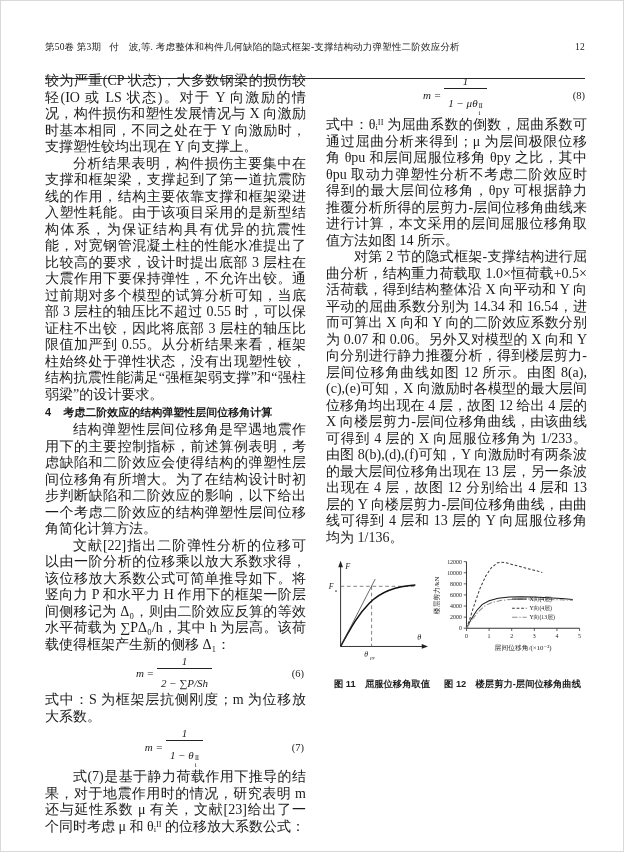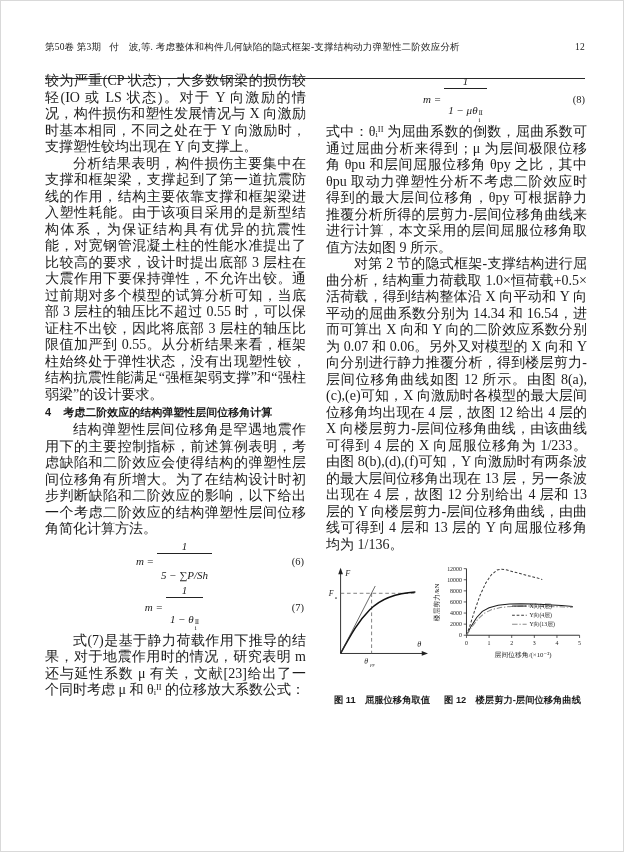--- a/index.html
+++ b/index.html
@@ -14,27 +14,27 @@
   .col{width:261px;}
   .p{font-size:14px;line-height:16.5px;text-align:justify;margin:0;}
   .ind{text-indent:2em;}
   .sec{display:flex;gap:12px;font-family:"Liberation Sans","DejaVu Sans",sans-serif;
        font-weight:bold;font-size:11px;line-height:17px;margin:1px 0;}
   .eq{position:relative;display:flex;justify-content:center;align-items:center;
       min-height:22px;margin:2px 0;font-size:11px;}
   .eq .math{font-style:italic;display:inline-flex;align-items:center;}
   .eq-label{position:absolute;right:2px;top:50%;transform:translateY(-50%);font-size:10.5px;}
   .frac{display:inline-flex;flex-direction:column;align-items:center;margin:0 3px;line-height:13px;}
-  .frac .den{border-top:1px solid #222;padding:15px 4px 0;}
+  .frac .den{border-top:1px solid #222;padding:8px 4px 0;}
   .frac .num{padding:0 4px;}
   .stack{display:inline-flex;flex-direction:column;align-items:flex-start;font-size:6.5px;
          line-height:6.5px;font-style:normal;margin-left:1px;transform:translateY(1px);}
   .figure{margin:4px 0 3px;}
   .fig-row{display:flex;align-items:flex-end;gap:2px;}
-  .cap-row{display:flex;margin-top:17px;}
+  .cap-row{display:flex;margin-top:8px;}
   .cap{font-family:"Liberation Sans","DejaVu Sans",sans-serif;font-weight:bold;
        font-size:9.3px;line-height:13px;text-align:center;}
   .cap.c11{width:112px;}
   .cap.c12{flex:1;}
   svg text{font-family:"Liberation Serif","DejaVu Serif",serif;fill:#1b1b1b;}
 </style>
 </head>
 <body>
 
 <div class="page">
@@ -48,33 +48,35 @@
   <div class="cols">
 
     <div class="col">
       <p class="p">较为严重(CP 状态)，大多数钢梁的损伤较轻(IO 或 LS 状态)。对于 Y 向激励的情况，构件损伤和塑性发展情况与 X 向激励时基本相同，不同之处在于 Y 向激励时，支撑塑性铰均出现在 Y 向支撑上。</p>
       <p class="p ind">分析结果表明，构件损伤主要集中在支撑和框架梁，支撑起到了第一道抗震防线的作用，结构主要依靠支撑和框架梁进入塑性耗能。由于该项目采用的是新型结构体系，为保证结构具有优异的抗震性能，对宽钢管混凝土柱的性能水准提出了比较高的要求，设计时提出底部 3 层柱在大震作用下要保持弹性，不允许出铰。通过前期对多个模型的试算分析可知，当底部 3 层柱的轴压比不超过 0.55 时，可以保证柱不出铰，因此将底部 3 层柱的轴压比限值加严到 0.55。从分析结果来看，框架柱始终处于弹性状态，没有出现塑性铰，结构抗震性能满足“强框架弱支撑”和“强柱弱梁”的设计要求。</p>
       <div class="sec">
         <span>4</span>
         <span>考虑二阶效应的结构弹塑性层间位移角计算</span>
       </div>
       <p class="p ind">结构弹塑性层间位移角是罕遇地震作用下的主要控制指标，前述算例表明，考虑缺陷和二阶效应会使得结构的弹塑性层间位移角有所增大。为了在结构设计时初步判断缺陷和二阶效应的影响，以下给出一个考虑二阶效应的结构弹塑性层间位移角简化计算方法。</p>
+      <p class="p ind">文献[22]指出二阶弹性分析的位移可以由一阶分析的位移乘以放大系数求得，该位移放大系数公式可简单推导如下。将竖向力 P 和水平力 H 作用下的框架一阶层间侧移记为 Δ₀，则由二阶效应反算的等效水平荷载为 ∑PΔ₀/h，其中 h 为层高。该荷载使得框架产生新的侧移 Δ₁：</p>
 
 
       <div class="eq">
         <span class="math">
           <span>m =</span>
           <span class="frac">
             <span class="num">1</span>
-            <span class="den">5 − ∑P/Sh</span>
+            <span class="den">2 − ∑P/Sh</span>
           </span>
         </span>
         <span class="eq-label">(6)</span>
       </div>
 
+      <p class="p">式中：S 为框架层抗侧刚度；m 为位移放大系数。</p>
 
       <div class="eq">
         <span class="math">
           <span>m =</span>
           <span class="frac">
             <span class="num">1</span>
             <span class="den">
               <span>1 − </span><span>θ</span><span class="stack">
                   <span>Ⅱ</span>
                   <span>i</span>
@@ -99,21 +101,21 @@
               <span>1 − μ</span><span>θ</span><span class="stack">
                   <span>Ⅱ</span>
                   <span>i</span>
                 </span>
             </span>
           </span>
         </span>
         <span class="eq-label">(8)</span>
       </div>
 
-      <p class="p">式中：θᵢᴵᴵ 为屈曲系数的倒数，屈曲系数可通过屈曲分析来得到；μ 为层间极限位移角 θpu 和层间屈服位移角 θpy 之比，其中 θpu 取动力弹塑性分析不考虑二阶效应时得到的最大层间位移角，θpy 可根据静力推覆分析所得的层剪力-层间位移角曲线来进行计算，本文采用的层间屈服位移角取值方法如图 9 所示。</p>
+      <p class="p">式中：θᵢᴵᴵ 为屈曲系数的倒数，屈曲系数可通过屈曲分析来得到；μ 为层间极限位移角 θpu 和层间屈服位移角 θpy 之比，其中 θpu 取动力弹塑性分析不考虑二阶效应时得到的最大层间位移角，θpy 可根据静力推覆分析所得的层剪力-层间位移角曲线来进行计算，本文采用的层间屈服位移角取值方法如图 14 所示。</p>
       <p class="p ind">对第 2 节的隐式框架-支撑结构进行屈曲分析，结构重力荷载取 1.0×恒荷载+0.5×活荷载，得到结构整体沿 X 向平动和 Y 向平动的屈曲系数分别为 14.34 和 16.54，进而可算出 X 向和 Y 向的二阶效应系数分别为 0.07 和 0.06。另外又对模型的 X 向和 Y 向分别进行静力推覆分析，得到楼层剪力-层间位移角曲线如图 12 所示。由图 8(a),(c),(e)可知，X 向激励时各模型的最大层间位移角均出现在 4 层，故图 12 给出 4 层的 X 向楼层剪力-层间位移角曲线，由该曲线可得到 4 层的 X 向屈服位移角为 1/233。由图 8(b),(d),(f)可知，Y 向激励时有两条波的最大层间位移角出现在 13 层，另一条波出现在 4 层，故图 12 分别给出 4 层和 13 层的 Y 向楼层剪力-层间位移角曲线，由曲线可得到 4 层和 13 层的 Y 向屈服位移角均为 1/136。</p>
 
       <div class="figure">
         <div class="fig-row">
 
           <svg id="fig11-svg" width="112" height="120" viewBox="0 0 112 120">
             <line x1="16" y1="100" x2="16" y2="12" stroke="#222" stroke-width="1"></line>
             <polygon points="16,6 13.4,13 18.6,13" fill="#222"></polygon>
             <line x1="16" y1="100" x2="106" y2="100" stroke="#222" stroke-width="1"></line>
             <polygon points="112,100 105,97.4 105,102.6" fill="#222"></polygon>

